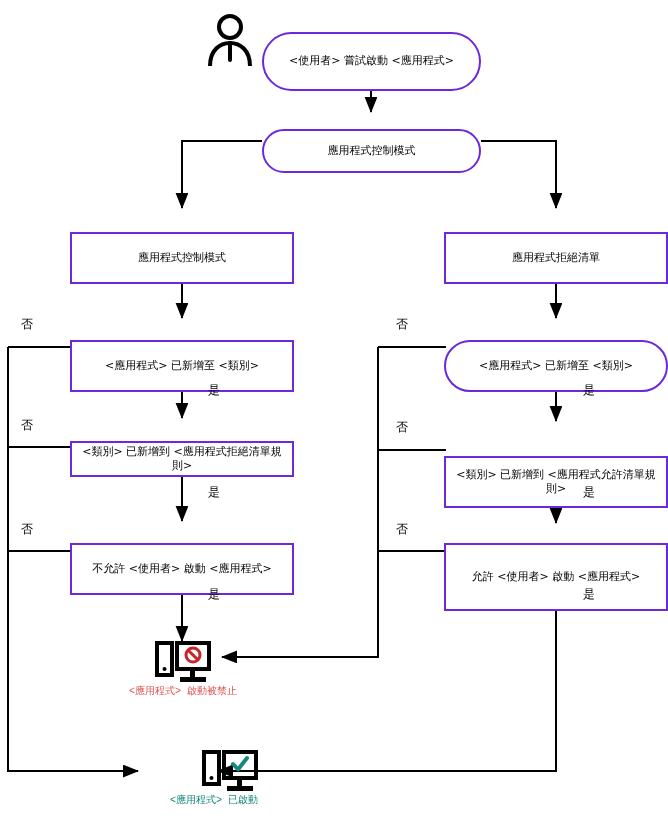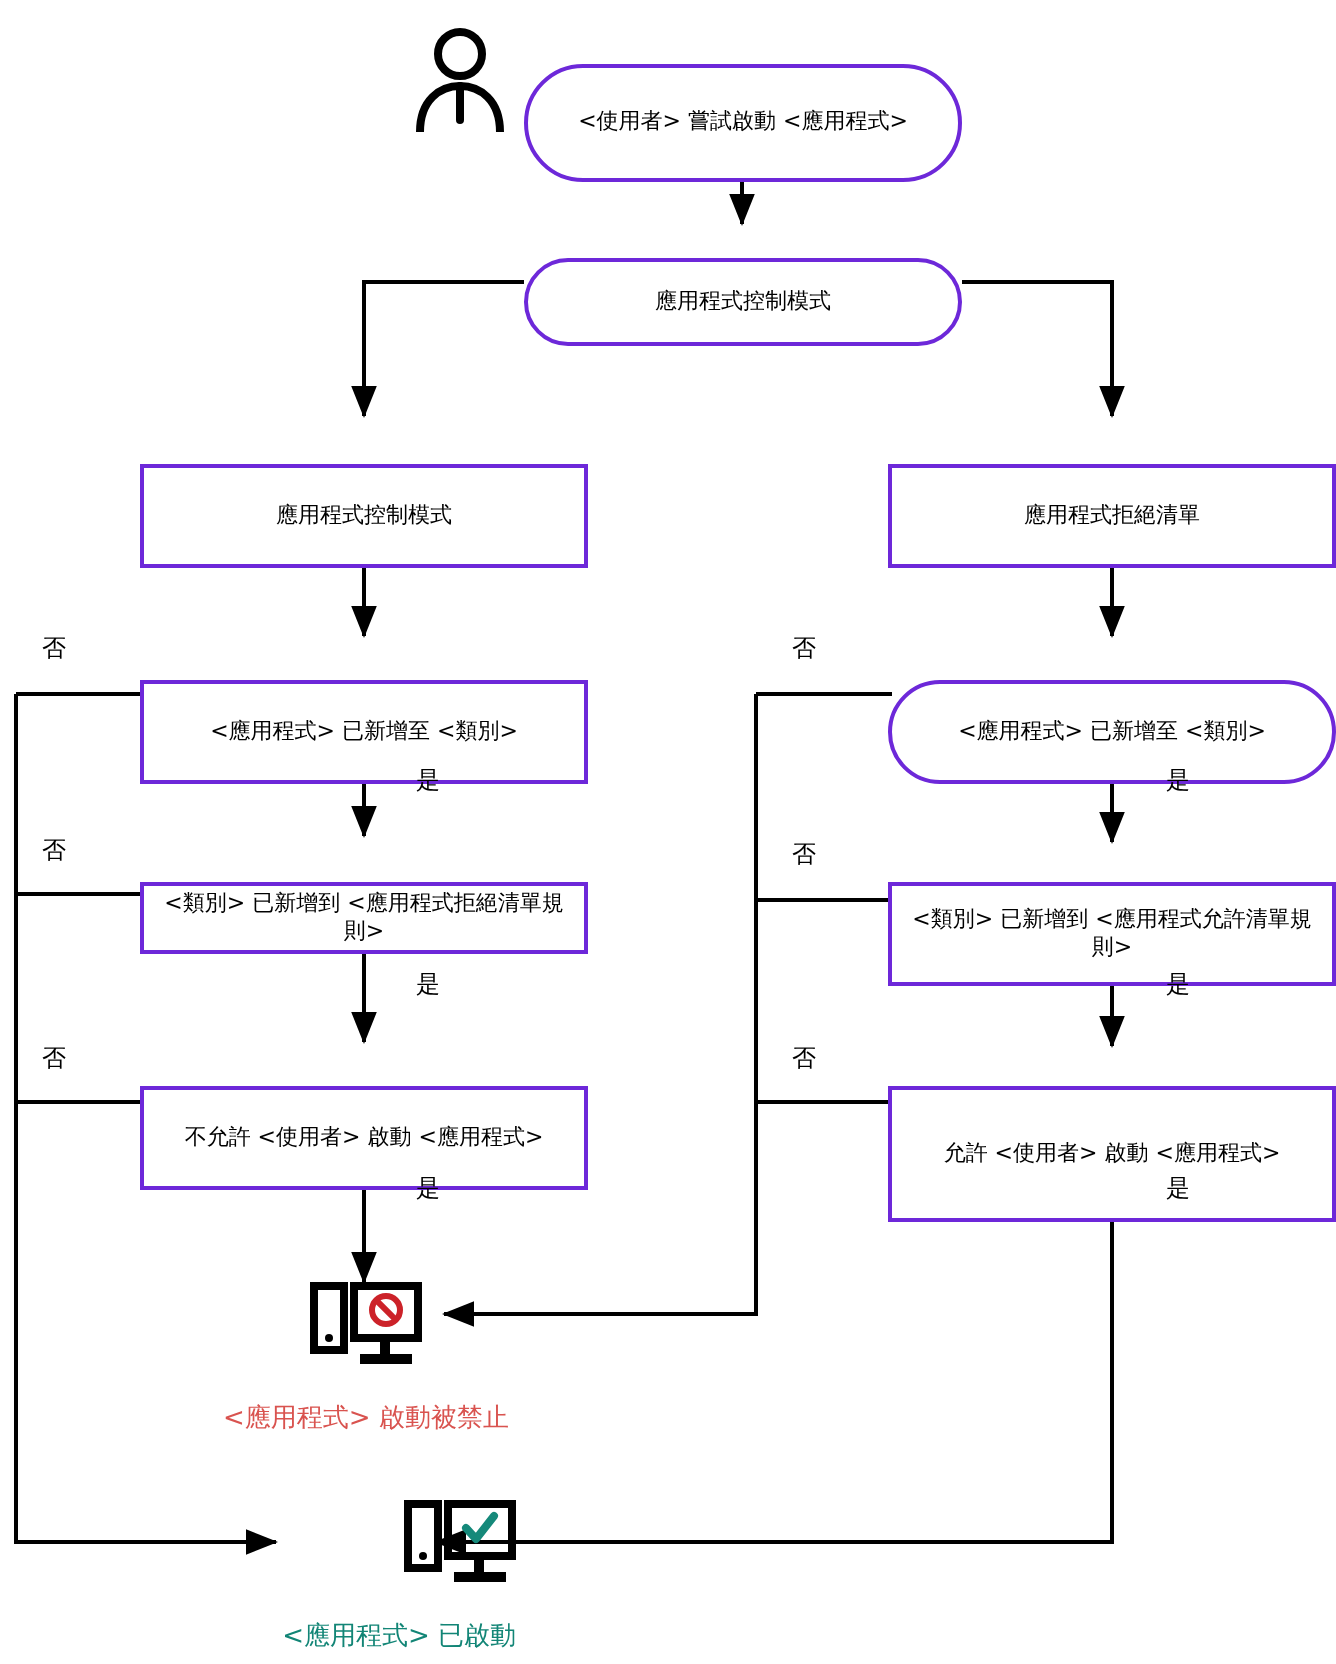--- a/index.html
+++ b/index.html
@@ -49,24 +49,25 @@
     line-height: 1;
     white-space: nowrap;
   }
   .term {
     position: absolute;
     display: flex;
     flex-direction: column;
     align-items: center;
   }
   .term-caption {
-    margin-top: 16px;
-    font-size: 13px;
+    margin-top: 0;
+    font-size: 10px;
     white-space: nowrap;
     line-height: 1;
+    font-family: Liberation Mono, monospace;
   }
   .cap-blocked { color: #d9534f; }
   .cap-allowed { color: #128576; }
   .actor {
     position: absolute;
   }
 </style>
 </head>
 <body>
 
@@ -143,21 +144,21 @@
   </div>
 
   <div class="node stadium" style="left:444px; top:324px; width:224px; height:52px;">
     <span>&lt;應用程式&gt; 已新增至 &lt;類別&gt;</span>
   </div>
 
   <div class="node rect" style="left:70px; top:425px; width:224px; height:36px;">
     <span>&lt;類別&gt; 已新增到 &lt;應用程式拒絕清單規則&gt;</span>
   </div>
 
-  <div class="node rect" style="left:444px; top:425px; width:224px; height:52px;">
+  <div class="node rect" style="left:444px; top:440px; width:224px; height:52px;">
     <span>&lt;類別&gt; 已新增到 &lt;應用程式允許清單規則&gt;</span>
   </div>
 
   <div class="node rect" style="left:70px; top:527px; width:224px; height:52px;">
     <span>不允許 &lt;使用者&gt; 啟動 &lt;應用程式&gt;</span>
   </div>
 
   <div class="node rect" style="left:444px; top:527px; width:224px; height:68px;">
     <span>允許 &lt;使用者&gt; 啟動 &lt;應用程式&gt;</span>
   </div>

